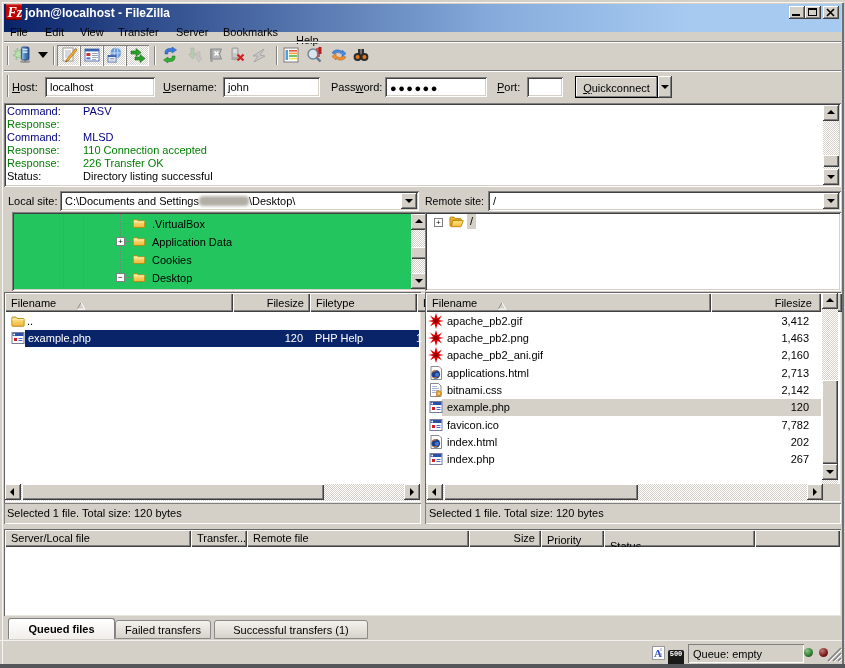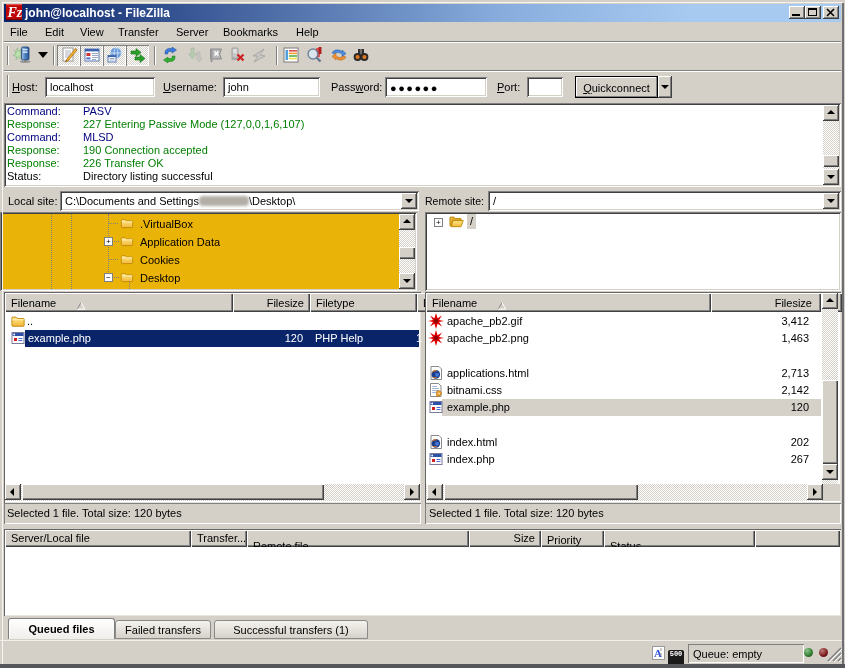--- a/index.html
+++ b/index.html
@@ -71,21 +71,21 @@
         <rect x="1" y="1.5" width="12" height="11" fill="#fff" stroke="#7b7b99"></rect>
         <rect x="1.5" y="2" width="11" height="3" fill="#2a50a8"></rect>
         <circle cx="3.2" cy="3.5" r=".9" fill="#fff"></circle>
         <rect x="3" y="7" width="3" height="3" fill="#d02020"></rect>
         <rect x="7.5" y="7" width="4" height="1" fill="#4a6ad0"></rect>
         <rect x="7.5" y="9" width="4" height="1" fill="#4a6ad0"></rect>
       </symbol>
 </defs>
 </svg>
 
-<div class="a" style="left:4px;top:4px;width:837px;height:18px;background:linear-gradient(to right,#0a246a,#89aede 60%,#a6caf0 82%)">
+<div class="a" style="left:4px;top:4px;width:837px;height:28px;background:linear-gradient(to right,#0a246a,#89aede 60%,#a6caf0 82%)">
 <svg class="a" style="left:2px;top:0" width="16" height="16" viewBox="0 0 16 16">
       <rect width="16" height="16" fill="#c00505"></rect>
       <rect width="16" height="1.2" fill="#e05050"></rect>
       <rect y="14.8" width="16" height="1.2" fill="#7a0000"></rect>
       <text x="1.4" y="13" font-family="Liberation Serif" font-style="italic" font-weight="bold" font-size="14" fill="#fff">Fz</text>
     </svg>
 <div class="a" style="left:21px;top:2px;font-size:12px;font-weight:bold;color:#fff">john@localhost - FileZilla</div>
 </div>
 <div class="a rb" style="left:789px;top:6px;width:16px;height:13px">
     <div class="a" style="left:3px;top:8px;width:8px;height:2px;background:#000"></div>
@@ -99,21 +99,21 @@
     </svg>
   </div>
 
 <div class="a" style="left:4px;top:22px;width:837px;height:19px">
 <span class="a" style="left:6px;top:4px">File</span>
 <span class="a" style="left:41px;top:4px">Edit</span>
 <span class="a" style="left:76px;top:4px">View</span>
 <span class="a" style="left:114px;top:4px">Transfer</span>
 <span class="a" style="left:172px;top:4px">Server</span>
 <span class="a" style="left:219px;top:4px">Bookmarks</span>
-<span class="a" style="left:292px;top:4px">Help</span>
+<span class="a" style="left:292px;top:12px">Help</span>
 </div>
 <div class="a eth" style="left:4px;top:41px;width:837px"></div>
 
 <div class="a" style="left:4px;top:43px;width:837px;height:27px">
 <div class="a etv" style="left:3px;top:3px;height:19px"></div>
 <svg class="a" style="left:9px;top:3px" width="18" height="19" viewBox="0 0 18 19">
       <path d="M4 2l2 3 2-2-1 4 3 1-3 1.5 1.5 3.5-3.5-2L3 14l.5-3.5L0 9.5 3 8 1.5 4.5 4 6z" fill="#b9e0ae" stroke="#85b37e" stroke-width=".6"></path>
       <rect x="8.5" y="1" width="7.5" height="13" rx="1.4" fill="url(#gsrv)" stroke="#1d3f6f" stroke-width=".8"></rect>
       <rect x="10" y="2.8" width="4.4" height="1.6" fill="#cfe2f4"></rect>
       <rect x="10" y="5.4" width="4.4" height="1.6" fill="#cfe2f4"></rect>
@@ -229,23 +229,23 @@
 <div class="a fld" style="left:523px;top:5px;width:36px;height:20px"></div>
 <div class="a" style="left:571px;top:4px;width:83px;height:22px;border:1px solid #000;background:#d4d0c8;box-shadow:inset -1px -1px 0 #808080,inset 1px 1px 0 #fff;text-align:center;padding-top:5px"><u>Q</u>uickconnect</div>
 <div class="a rb" style="left:654px;top:4px;width:14px;height:22px">
       <div class="td" style="left:3px;top:9px"></div>
     </div>
 </div>
 
 <div class="a sk" style="left:4px;top:103px;width:837px;height:84px;background:#fff">
 <div class="a" style="left:3px;top:2px;width:817px;height:80px;font-size:11px;line-height:13px">
 <div><span style="color:#00007f">Command:</span><span class="a" style="left:76px;color:#00007f">PASV</span></div>
-<div><span style="color:#007f00">Response:</span><span class="a" style="left:76px;color:#007f00">227 Entering Passive Mode (127,0,0,1,6,107)</span></div>
+<div><span style="color:#007f00">Response:</span></div>
 <div><span style="color:#00007f">Command:</span><span class="a" style="left:76px;color:#00007f">MLSD</span></div>
-<div><span style="color:#007f00">Response:</span><span class="a" style="left:76px;color:#007f00">190 Connection accepted</span></div>
+<div><span style="color:#007f00">Response:</span><span class="a" style="left:76px;color:#007f00">110 Connection accepted</span></div>
 <div><span style="color:#007f00">Response:</span><span class="a" style="left:76px;color:#007f00">226 Transfer OK</span></div>
 <div><span>Status:</span><span class="a" style="left:76px">Directory listing successful</span></div>
 </div>
 <div class="a" style="right:2px;top:2px;width:16px;height:80px">
 <div class="a dither" style="left:0;top:0;width:16px;height:80px"></div>
 <div class="a rb" style="left:0;top:0;width:16px;height:16px">
         <div class="tu" style="left:4px;top:5px"></div>
       </div>
 <div class="a rb1" style="left:0;top:50px;width:16px;height:12px;box-shadow:inset 1px 1px 0 #fff,inset -1px -1px 0 #404040,inset -2px -2px 0 #808080"></div>
 <div class="a rb" style="left:0;top:64px;width:16px;height:16px">
@@ -259,21 +259,21 @@
 <div class="a rb" style="left:401px;top:193px;width:16px;height:16px">
     <div class="td" style="left:4px;top:6px"></div>
   </div>
 
 <span class="a" style="left:425px;top:195px;font-size:10.5px">Remote site:</span>
 <div class="a fld" style="left:488px;top:191px;width:353px;height:20px;padding-top:4px">/</div>
 <div class="a rb" style="left:823px;top:193px;width:16px;height:16px">
     <div class="td" style="left:4px;top:6px"></div>
   </div>
 
-<div class="a sk" style="left:0;top:212px;width:417px;height:79px;background:#eab308">
+<div class="a sk" style="left:12px;top:212px;width:417px;height:79px;background:#22c55e">
 <div class="a" style="left:2px;top:2px;width:397px;height:75px;overflow:hidden">
 <div class="dotv" style="left:49px;top:0;height:75px"></div>
 <div class="dotv" style="left:69px;top:0;height:75px"></div>
 <div class="dotv" style="left:106px;top:0;height:66px"></div>
 <div class="dotv" style="left:127px;top:66px;height:9px"></div>
 <div class="doth" style="left:106px;top:9px;width:10px"></div>
 <div class="doth" style="left:112px;top:27px;width:5px"></div>
 <div class="doth" style="left:106px;top:45px;width:10px"></div>
 <div class="doth" style="left:112px;top:63px;width:5px"></div>
 <svg class="a" style="left:117px;top:3px" width="16" height="13" viewBox="0 0 16 13">
@@ -372,20 +372,27 @@
       <span class="a" style="left:20px;top:2px">apache_pb2.gif</span>
       <span class="a" style="top:2px;left:305px;width:77px;text-align:right">3,412</span>
     </div>
 <div class="row" style="top:38px;width:394px">
       <svg class="a" style="left:1px;top:0" width="16" height="16" viewBox="0 0 16 16">
         <use href="#apache"></use>
       </svg>
       <span class="a" style="left:20px;top:2px">apache_pb2.png</span>
       <span class="a" style="top:2px;left:305px;width:77px;text-align:right">1,463</span>
     </div>
+<div class="row" style="top:55px;width:394px">
+      <svg class="a" style="left:1px;top:0" width="16" height="16" viewBox="0 0 16 16">
+        <use href="#apache"></use>
+      </svg>
+      <span class="a" style="left:20px;top:2px">apache_pb2_ani.gif</span>
+      <span class="a" style="top:2px;left:305px;width:77px;text-align:right">2,160</span>
+    </div>
 <div class="row" style="top:73px;width:394px">
       <svg class="a" style="left:2px;top:1px" width="14" height="14" viewBox="0 0 14 14">
         <use href="#webfile"></use>
       </svg>
       <span class="a" style="left:20px;top:2px">applications.html</span>
       <span class="a" style="top:2px;left:305px;width:77px;text-align:right">2,713</span>
     </div>
 <div class="row" style="top:90px;width:394px">
       <svg class="a" style="left:2px;top:1px" width="14" height="14" viewBox="0 0 14 14">
         <use href="#cssfile"></use>
@@ -393,20 +400,27 @@
       <span class="a" style="left:20px;top:2px">bitnami.css</span>
       <span class="a" style="top:2px;left:305px;width:77px;text-align:right">2,142</span>
     </div>
 <div class="row" style="top:107px;width:394px">
       <div class="a" style="left:15px;top:0;width:379px;height:17px;background:#d5d1c9"></div>
       <svg class="a" style="left:2px;top:1px" width="14" height="14" viewBox="0 0 14 14">
         <use href="#winfile"></use>
       </svg>
       <span class="a" style="left:20px;top:2px">example.php</span>
       <span class="a" style="top:2px;left:305px;width:77px;text-align:right">120</span>
+    </div>
+<div class="row" style="top:125px;width:394px">
+      <svg class="a" style="left:2px;top:1px" width="14" height="14" viewBox="0 0 14 14">
+        <use href="#winfile"></use>
+      </svg>
+      <span class="a" style="left:20px;top:2px">favicon.ico</span>
+      <span class="a" style="top:2px;left:305px;width:77px;text-align:right">7,782</span>
     </div>
 <div class="row" style="top:142px;width:394px">
       <svg class="a" style="left:2px;top:1px" width="14" height="14" viewBox="0 0 14 14">
         <use href="#webfile"></use>
       </svg>
       <span class="a" style="left:20px;top:2px">index.html</span>
       <span class="a" style="top:2px;left:305px;width:77px;text-align:right">202</span>
     </div>
 <div class="row" style="top:159px;width:394px">
       <svg class="a" style="left:2px;top:1px" width="14" height="14" viewBox="0 0 14 14">
@@ -436,21 +450,21 @@
       </div>
       <div class="a" style="left:397px;top:0;width:17px;height:17px;background:#d4d0c8"></div>
 </div>
 </div>
 <div class="a sk1" style="left:425px;top:503px;width:416px;height:21px;padding:4px 0 0 4px">Selected 1 file. Total size: 120 bytes</div>
 
 <div class="a" style="left:4px;top:529px;width:837px;height:87px;background:#fff;box-shadow:inset 1px 1px 0 #666,inset -1px -1px 0 #e8e5df">
 <div class="a" style="left:1px;top:1px;width:835px;height:17px;background:#d4d0c8">
 <div class="hc" style="left:0;width:186px;padding-top:2px">Server/Local file</div>
 <div class="hc" style="left:186px;width:56px;padding-top:2px">Transfer...</div>
-<div class="hc" style="left:242px;width:222px;padding-top:10px">Remote file</div>
+<div class="hc" style="left:242px;width:222px;padding-top:2px">Remote file</div>
 <div class="hc" style="left:464px;width:72px;text-align:right;padding:2px 6px 0 0">Size</div>
 <div class="hc" style="left:536px;width:63px;padding-top:4px">Priority</div>
 <div class="hc" style="left:599px;width:151px;padding-top:10px">Status</div>
 <div class="hc" style="left:750px;width:85px"></div>
 </div>
 </div>
 
 <div class="a" style="left:8px;top:618px;width:107px;height:21px;background:linear-gradient(#fff,#f0eeea);border:1px solid #808080;border-bottom:none;border-radius:3px 3px 0 0;box-shadow:inset 1px 1px 0 #fff;text-align:center;padding-top:4px;font-weight:bold;z-index:2">Queued files</div>
 <div class="a" style="left:115px;top:620px;width:96px;height:19px;background:linear-gradient(#f5f3ef,#d6d2ca);border:1px solid #8a8a8a;border-radius:3px 3px 0 0;text-align:center;padding-top:3px">Failed transfers</div>
 <div class="a" style="left:214px;top:620px;width:154px;height:19px;background:linear-gradient(#f5f3ef,#d6d2ca);border:1px solid #8a8a8a;border-radius:3px 3px 0 0;text-align:center;padding-top:3px">Successful transfers (1)</div>

